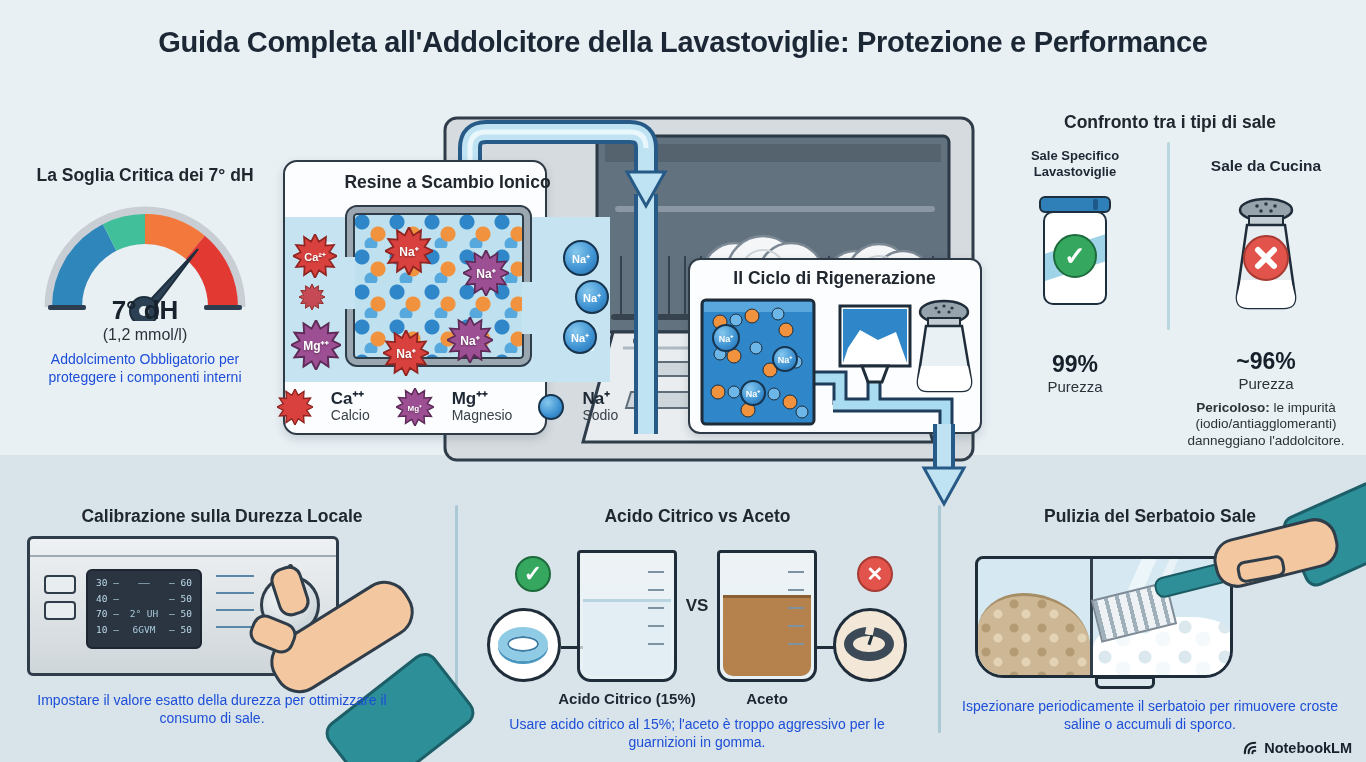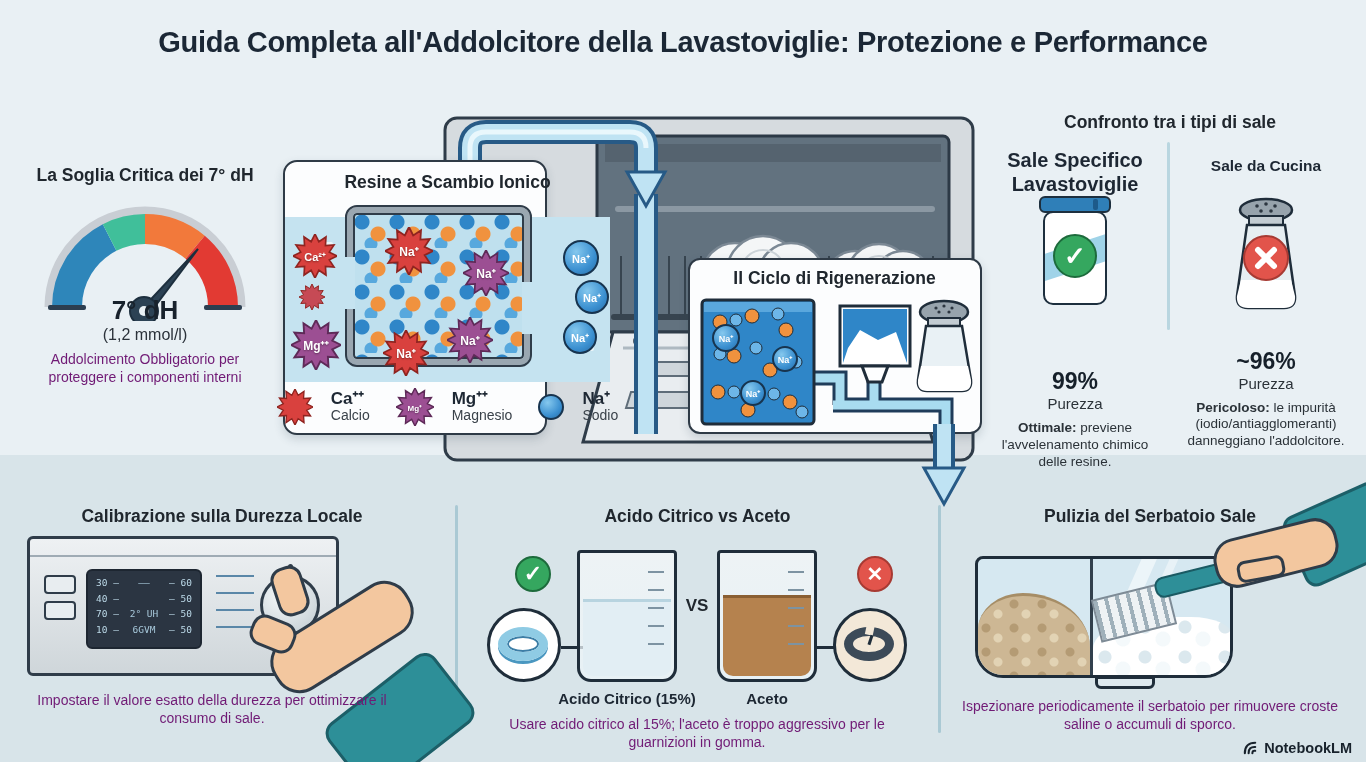--- a/index.html
+++ b/index.html
@@ -6,21 +6,21 @@
   body{font-family:"Liberation Sans",sans-serif;color:#1d2733;}
   #stage{position:relative;width:1366px;height:762px;overflow:hidden;background:#e9f0f4;}
   .abs{position:absolute;}
   .b{font-weight:bold;}
   .center{text-align:center;}
   .card{background:#fcfdfe;border:2.5px solid #2e3a46;border-radius:14px;box-shadow:0 4px 10px rgba(40,60,80,.18);}
   .h-title{font-size:29px;font-weight:bold;color:#1b2735;letter-spacing:-.3px;}
   .h-sub{font-size:20px;font-weight:bold;color:#232a31;}
   .h-sec{font-size:17.5px;font-weight:bold;color:#20272e;}
   .h-band{font-size:19px;font-weight:bold;color:#20272e;}
-  .cap{font-size:14px;color:#701a75;line-height:1.25;}
+  .cap{font-size:14px;color:#1d4ed8;line-height:1.25;}
   .star-wrap{position:absolute;}
   .star-label{position:absolute;inset:0;display:flex;align-items:center;justify-content:center;color:#fff;font-weight:bold;text-shadow:0 1px 2px rgba(0,0,0,.4);}
   .na{border-radius:50%;background:radial-gradient(circle at 35% 30%,#85c8ee,#3a8fd0 62%,#2a6ca3);border:2.5px solid #17344f;color:#fff;font-weight:bold;display:flex;align-items:center;justify-content:center;box-sizing:border-box;}
   .beads{background-color:#bfe0ee;background-image:
     radial-gradient(circle at 9px 9px,#2f86c8 0 7px,rgba(0,0,0,0) 8px),
     radial-gradient(circle at 25px 21px,#f0923e 0 7px,rgba(0,0,0,0) 8px),
     radial-gradient(circle at 18px 31px,#57a8dd 0 6px,rgba(0,0,0,0) 7px);
     background-size:35px 35px;}
   .disp-row{display:flex;justify-content:space-between;font-family:"DejaVu Sans Mono",monospace;font-size:9.5px;color:#bcd9e8;line-height:1.65;}
   .disp-row .m{color:#a7c8da;}
@@ -258,37 +258,34 @@
     <path d="M44,0 L44,46" stroke="#275a86" stroke-width="22" fill="none"></path>
     <path d="M44,0 L44,46" stroke="#bfe3f3" stroke-width="14" fill="none"></path>
     <polygon points="24,44 64,44 44,80" fill="#bfe3f3" stroke="#275a86" stroke-width="3"></polygon>
   </svg>
 
   <div class="abs" style="left:985px;top:112px;width:370px;height:300px;">
     <div class="abs h-sec center" style="left:0;top:0;width:370px;">Confronto tra i tipi di sale</div>
     <div class="divider-v" style="left:182px;top:30px;height:188px;background:#b9d6e0;"></div>
 
     <div class="abs" style="left:10px;top:36px;width:160px;">
-      <div class="center b" style="font-size:20px;line-height:1.2;color:#1d2733;">
+      <div class="center b" style="font-size:13px;line-height:1.2;color:#1d2733;">
         <span>Sale Specifico</span><br>
         <span>Lavastoviglie</span>
       </div>
       <div class="abs" style="left:42px;top:48px;width:76px;height:112px;">
         <div class="abs" style="left:2px;top:0;width:72px;height:17px;background:#2f7fb8;border:2.5px solid #1d2f3e;border-radius:6px;box-sizing:border-box;"></div>
         <div class="abs" style="left:56px;top:3px;width:5px;height:11px;background:#1d5a8a;border-radius:2px;"></div>
         <div class="abs" style="left:6px;top:15px;width:64px;height:94px;background:#fff;border:2.5px solid #1d2f3e;border-radius:10px;box-sizing:border-box;overflow:hidden;">
           <div class="abs" style="left:-10px;top:30px;width:90px;height:26px;background:#9fd3e8;transform:rotate(-18deg);"></div>
         </div>
         <div class="abs circle-badge" style="left:16px;top:38px;width:44px;height:44px;background:#35a75f;border:2.5px solid #1d6b3c;font-size:26px;">✓</div>
       </div>
       <div class="center b" style="margin-top:172px;font-size:23px;color:#16202a;">99%</div>
       <div class="center" style="font-size:15px;color:#2b3238;">Purezza</div>
-      <div class="center" style="margin-top:8px;font-size:13.5px;line-height:1.25;color:#2b3238;">
-        <span class="b">Ottimale:</span> <span>previene l'avvelenamento chimico delle resine.</span>
-      </div>
     </div>
 
     <div class="abs" style="left:196px;top:36px;width:170px;">
       <div class="center b" style="font-size:15.5px;line-height:1.2;color:#1d2733;padding-top:9px;">Sale da Cucina</div>
       <svg class="abs" style="left:40px;top:48px;" width="90" height="118" viewBox="0 0 90 118">
         <ellipse cx="45" cy="14" rx="26" ry="11" fill="#97a3ac" stroke="#1f2d3a" stroke-width="2.5"></ellipse>
         <g fill="#2c3640">
             <circle cx="36" cy="10" r="1.8"></circle>
             <circle cx="45" cy="8" r="1.8"></circle>
             <circle cx="54" cy="10" r="1.8"></circle>

